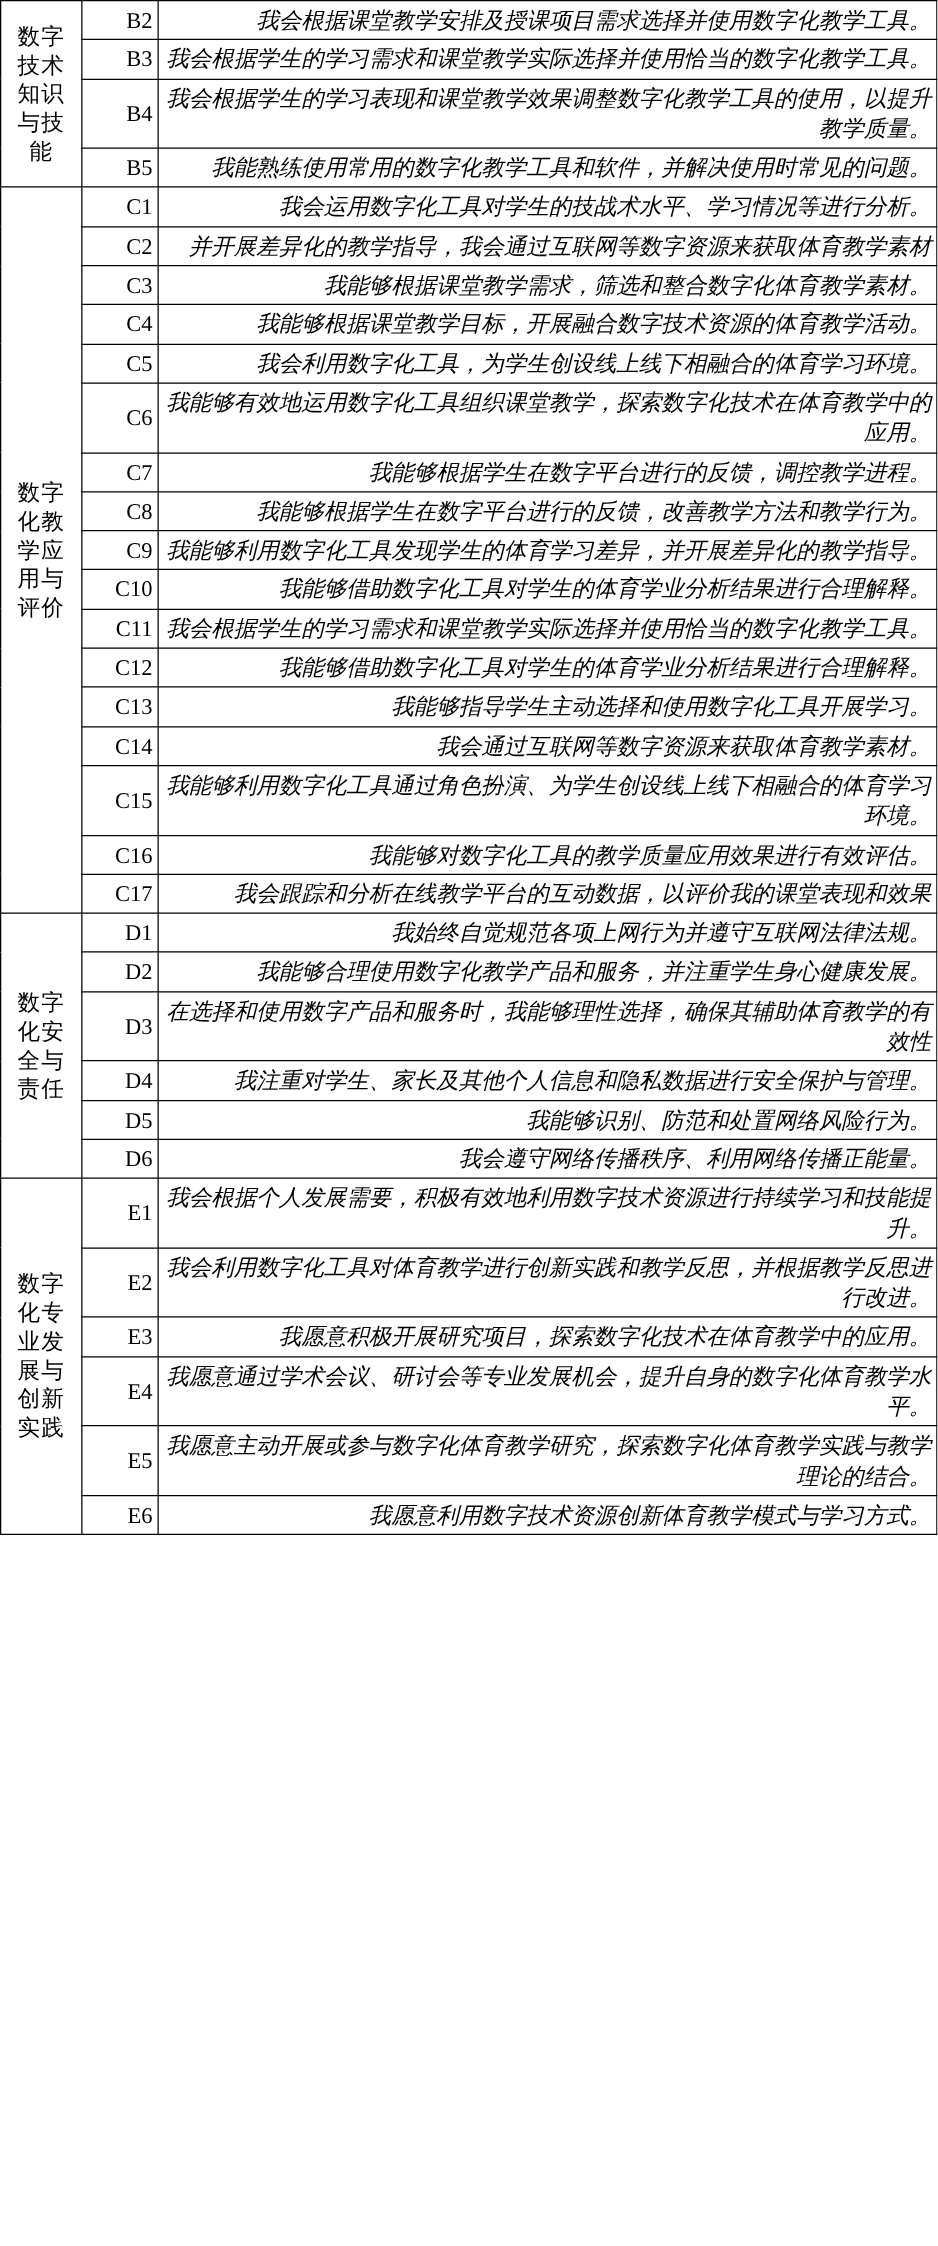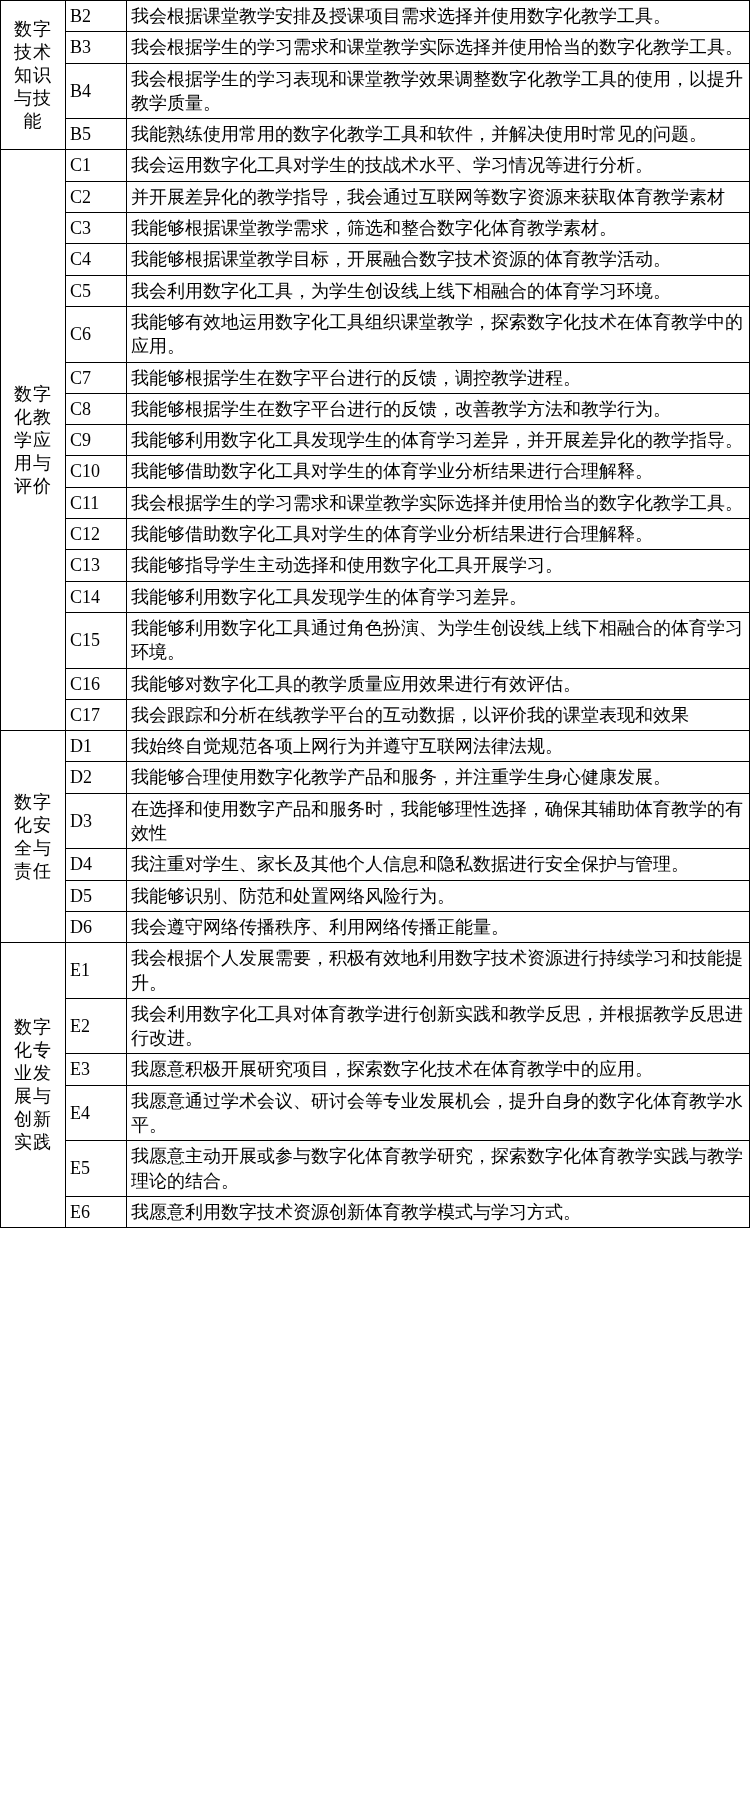--- a/index.html
+++ b/index.html
@@ -28,27 +28,28 @@
     width: 56px;
     text-align: center;
     font-size: 19px;
     letter-spacing: 1px;
     padding: 2px 6px;
     word-break: break-all;
     margin-left: 36px;
   }
   td.code-cell {
     width: 52px;
-    text-align: left;
+    text-align: right;
     font-size: 19px;
     font-family: "Liberation Serif", "DejaVu Serif", serif;
   }
   td.item-cell {
-    text-align: left;
+    text-align: right;
     padding: 4px 8px;
+    font-style: italic;
   }
   .dim-inner {
     display: block;
     line-height: 1.28;
   }
 </style>
 </head>
 <body>
 
 <table id="scale-table">
@@ -122,21 +123,21 @@
       <tr>
         <td class="code-cell">C12</td>
         <td class="item-cell">我能够借助数字化工具对学生的体育学业分析结果进行合理解释。</td>
       </tr>
       <tr>
         <td class="code-cell">C13</td>
         <td class="item-cell">我能够指导学生主动选择和使用数字化工具开展学习。</td>
       </tr>
       <tr>
         <td class="code-cell">C14</td>
-        <td class="item-cell">我能够利用数字化工具发现学生的体育学习差异。</td>
+        <td class="item-cell">我会通过互联网等数字资源来获取体育教学素材。</td>
       </tr>
       <tr>
         <td class="code-cell">C15</td>
         <td class="item-cell">我能够利用数字化工具通过角色扮演、为学生创设线上线下相融合的体育学习环境。</td>
       </tr>
       <tr>
         <td class="code-cell">C16</td>
         <td class="item-cell">我能够对数字化工具的教学质量应用效果进行有效评估。</td>
       </tr>
       <tr>

